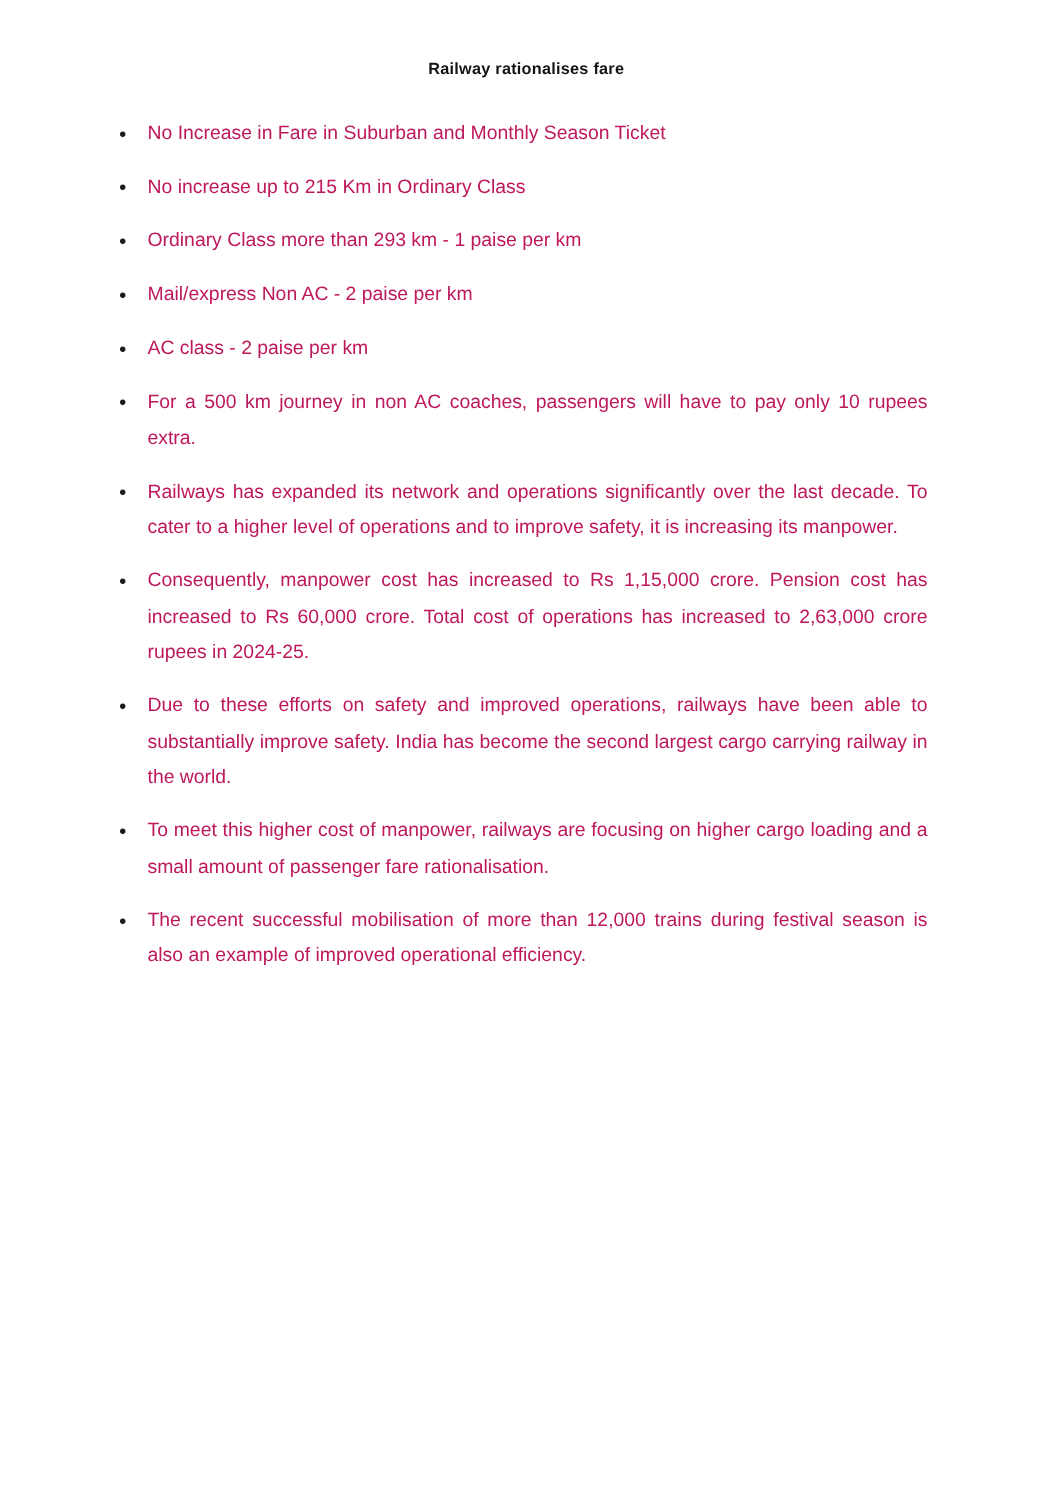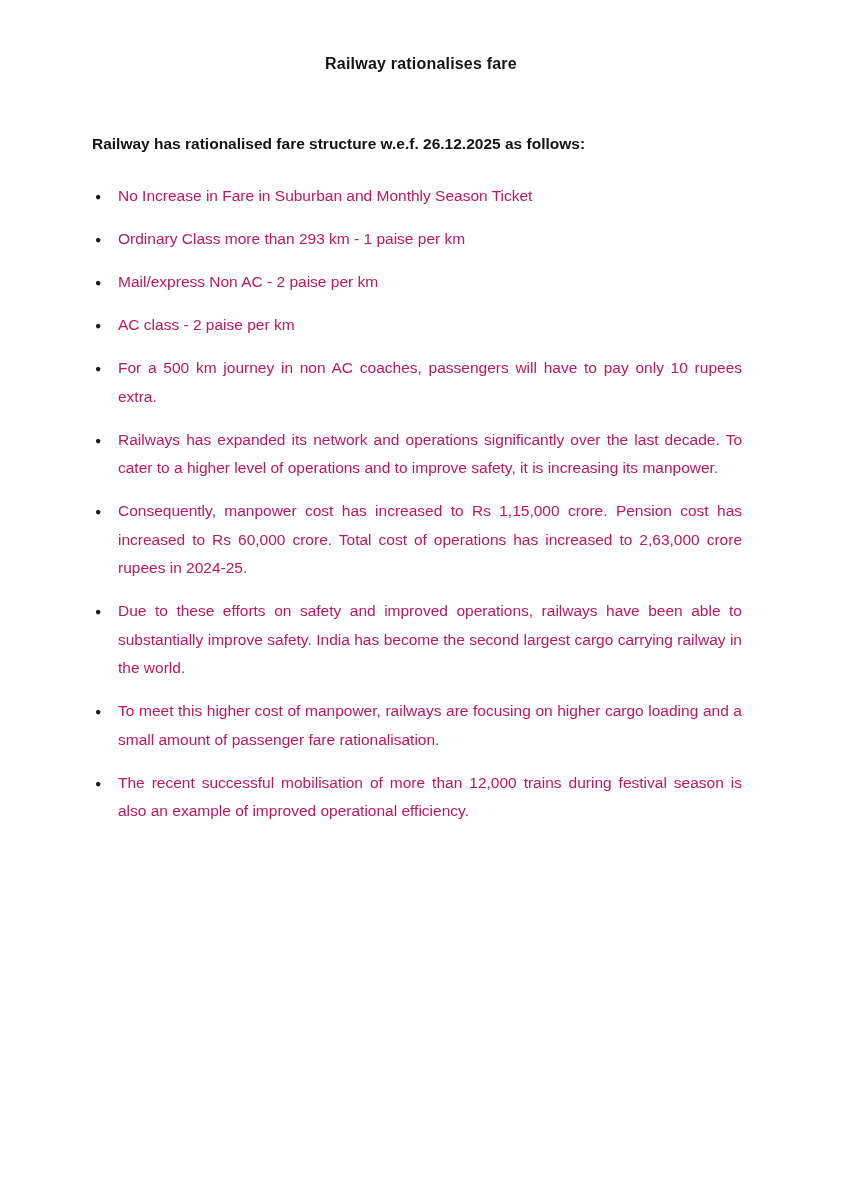--- a/index.html
+++ b/index.html
@@ -11,24 +11,24 @@
     position: relative;
     width: 842px;
     height: 1200px;
     background: #ffffff;
     font-family: "Liberation Sans", sans-serif;
     color: #1c1c1c;
     overflow: hidden;
     box-sizing: border-box;
   }
   .doc-title {
-    margin: 12px;
+    margin: 3px;
     padding-top: 40px;
     text-align: center;
-    font-size: 16px;
+    font-size: 13px;
     font-weight: bold;
     line-height: 24px;
     letter-spacing: 0.2px;
     color: #141414;
   }
   .content {
     margin-left: 92px;
     margin-right: 100px; 
   }
   .doc-intro {
@@ -64,24 +64,24 @@
     color: #1c1c1c;
   }
 </style>
 </head>
 <body>
 
 <div class="page">
   <h1 class="doc-title">Railway rationalises fare</h1>
 
   <div class="content">
-    <p class="doc-intro">Railway has rationalised fare structure w.e.f. 26.12.2025 as follows:</p>
 
     <ul class="bullet-list">
       <li>No Increase in Fare in Suburban and Monthly Season Ticket</li>
+      <li>No increase up to 215 Km in Ordinary Class</li>
       <li>Ordinary Class more than 293 km - 1 paise per km</li>
       <li>Mail/express Non AC - 2 paise per km</li>
       <li>AC class - 2 paise per km</li>
       <li>For a 500 km journey in non AC coaches, passengers will have to pay only 10 rupees extra.</li>
       <li>Railways has expanded its network and operations significantly over the last decade.  To cater to a higher level of operations and to improve safety, it is increasing its manpower.</li>
       <li>Consequently, manpower cost has increased to Rs 1,15,000 crore. Pension cost has increased to Rs 60,000 crore. Total cost of operations has increased to 2,63,000 crore rupees in 2024-25.</li>
       <li>Due to these efforts on safety and improved operations, railways have been able to substantially improve safety.  India has become the second largest cargo carrying railway in the world.</li>
       <li>To meet this higher cost of manpower, railways are focusing on higher cargo loading and a small amount of passenger fare rationalisation.</li>
       <li>The recent successful mobilisation of more than 12,000 trains during festival season is also an example of improved operational efficiency.</li>
     </ul>

